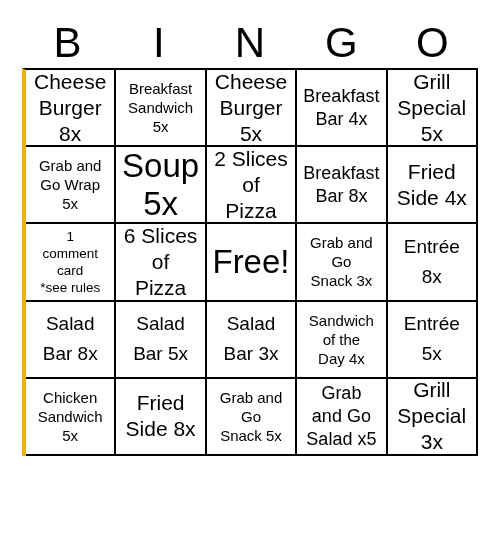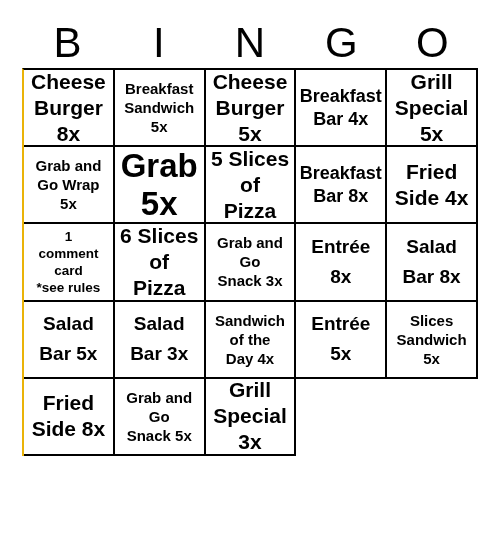--- a/index.html
+++ b/index.html
@@ -46,26 +46,25 @@
 
   
   .bingo-grid {
     position: absolute;
     left: 22px;
     top: 68px;
     width: 456px;
     height: 388px;
     box-sizing: border-box;
     border-top: 2px solid #000000;
-    border-left: 2px solid #eab308;
+    border-left: 4px solid #eab308;
     display: grid;
     grid-template-columns: repeat(5, 1fr);
     grid-template-rows: repeat(5, 1fr);
     background: #ffffff;
-    font-weight: bold;
   }
 
   .bingo-cell {
     box-sizing: border-box;
     border-right: 2px solid #000000;
     border-bottom: 2px solid #000000;
     display: flex;
     align-items: center;
     justify-content: center;
     text-align: center;
@@ -129,25 +128,25 @@
         <span class="cell-text fs-l">Grill
 Special
 5x</span>
       </div>
       <div class="bingo-cell">
         <span class="cell-text fs-s">Grab and
 Go Wrap
 5x</span>
       </div>
       <div class="bingo-cell">
-        <span class="cell-text fs-xxl">Grab
-5x</span>
-      </div>
-      <div class="bingo-cell">
-        <span class="cell-text fs-l">5 Slices
+        <span class="cell-text fs-xxl">Soup
+5x</span>
+      </div>
+      <div class="bingo-cell">
+        <span class="cell-text fs-l">2 Slices
 of
 Pizza</span>
       </div>
       <div class="bingo-cell">
         <span class="cell-text fs-m">Breakfast
 Bar 8x</span>
       </div>
       <div class="bingo-cell">
         <span class="cell-text fs-l">Fried
 Side 4x</span>
@@ -157,20 +156,23 @@
 comment
 card
 *see rules</span>
       </div>
       <div class="bingo-cell">
         <span class="cell-text fs-l">6 Slices
 of
 Pizza</span>
       </div>
       <div class="bingo-cell">
+        <span class="cell-text fs-xxl">Free!</span>
+      </div>
+      <div class="bingo-cell">
         <span class="cell-text fs-s">Grab and
 Go
 Snack 3x</span>
       </div>
       <div class="bingo-cell">
         <span class="cell-text fs-xl">Entrée
 8x</span>
       </div>
       <div class="bingo-cell">
         <span class="cell-text fs-xl">Salad
@@ -187,33 +189,38 @@
       <div class="bingo-cell">
         <span class="cell-text fs-s">Sandwich
 of the
 Day 4x</span>
       </div>
       <div class="bingo-cell">
         <span class="cell-text fs-xl">Entrée
 5x</span>
       </div>
       <div class="bingo-cell">
-        <span class="cell-text fs-s">Slices
+        <span class="cell-text fs-s">Chicken
 Sandwich
 5x</span>
       </div>
       <div class="bingo-cell">
         <span class="cell-text fs-l">Fried
 Side 8x</span>
       </div>
       <div class="bingo-cell">
         <span class="cell-text fs-s">Grab and
 Go
 Snack 5x</span>
       </div>
       <div class="bingo-cell">
+        <span class="cell-text fs-m">Grab
+and Go
+Salad x5</span>
+      </div>
+      <div class="bingo-cell">
         <span class="cell-text fs-l">Grill
 Special
 3x</span>
       </div>
     </div>
 
 </div>
 
 </body></html>

